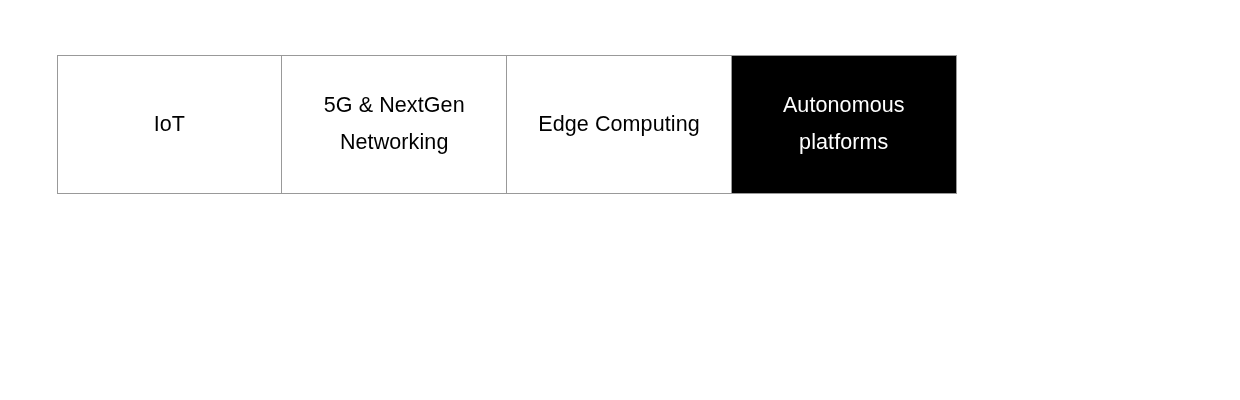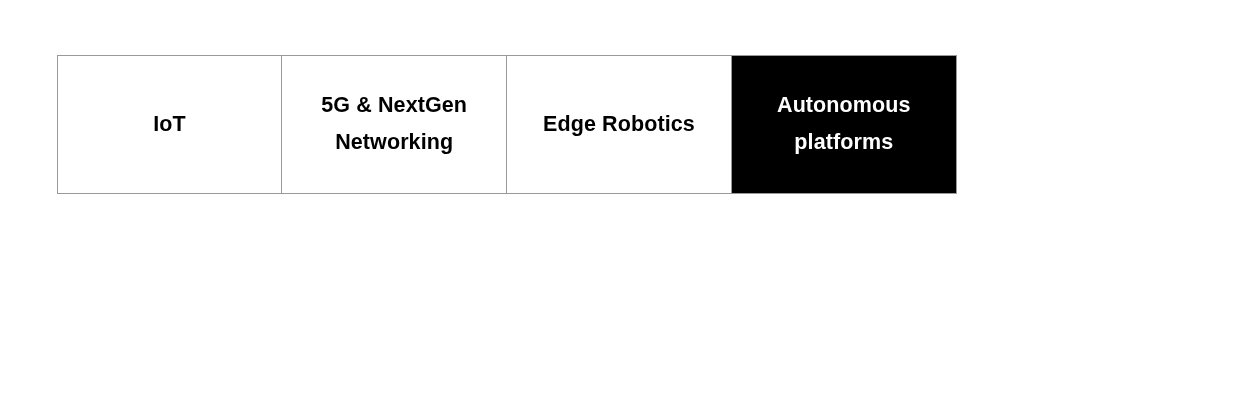--- a/index.html
+++ b/index.html
@@ -12,21 +12,20 @@
     height: 400px;
     overflow: hidden;
     font-family: "Liberation Sans", sans-serif;
   }
 
   #canvas {
     position: relative;
     width: 1240px;
     height: 400px;
     background: #ffffff;
-    font-weight: bold;
   }
 
   #tech-grid {
     position: absolute;
     left: 57px;
     top: 55px;
     width: 1124px;
     height: 277px;
     display: grid;
     grid-template-columns: repeat(5, 1fr);
@@ -79,21 +78,21 @@
 
     <div class="grid-cell light">
       <span class="cell-label">5G &amp; NextGen
 Networking</span>
     </div>
 
 
 
 
     <div class="grid-cell light">
-      <span class="cell-label">Edge Robotics</span>
+      <span class="cell-label">Edge Computing</span>
     </div>
 
     <div class="grid-cell dark">
       <span class="cell-label">Autonomous
 platforms</span>
     </div>
 
   </div>
 </div>
 

